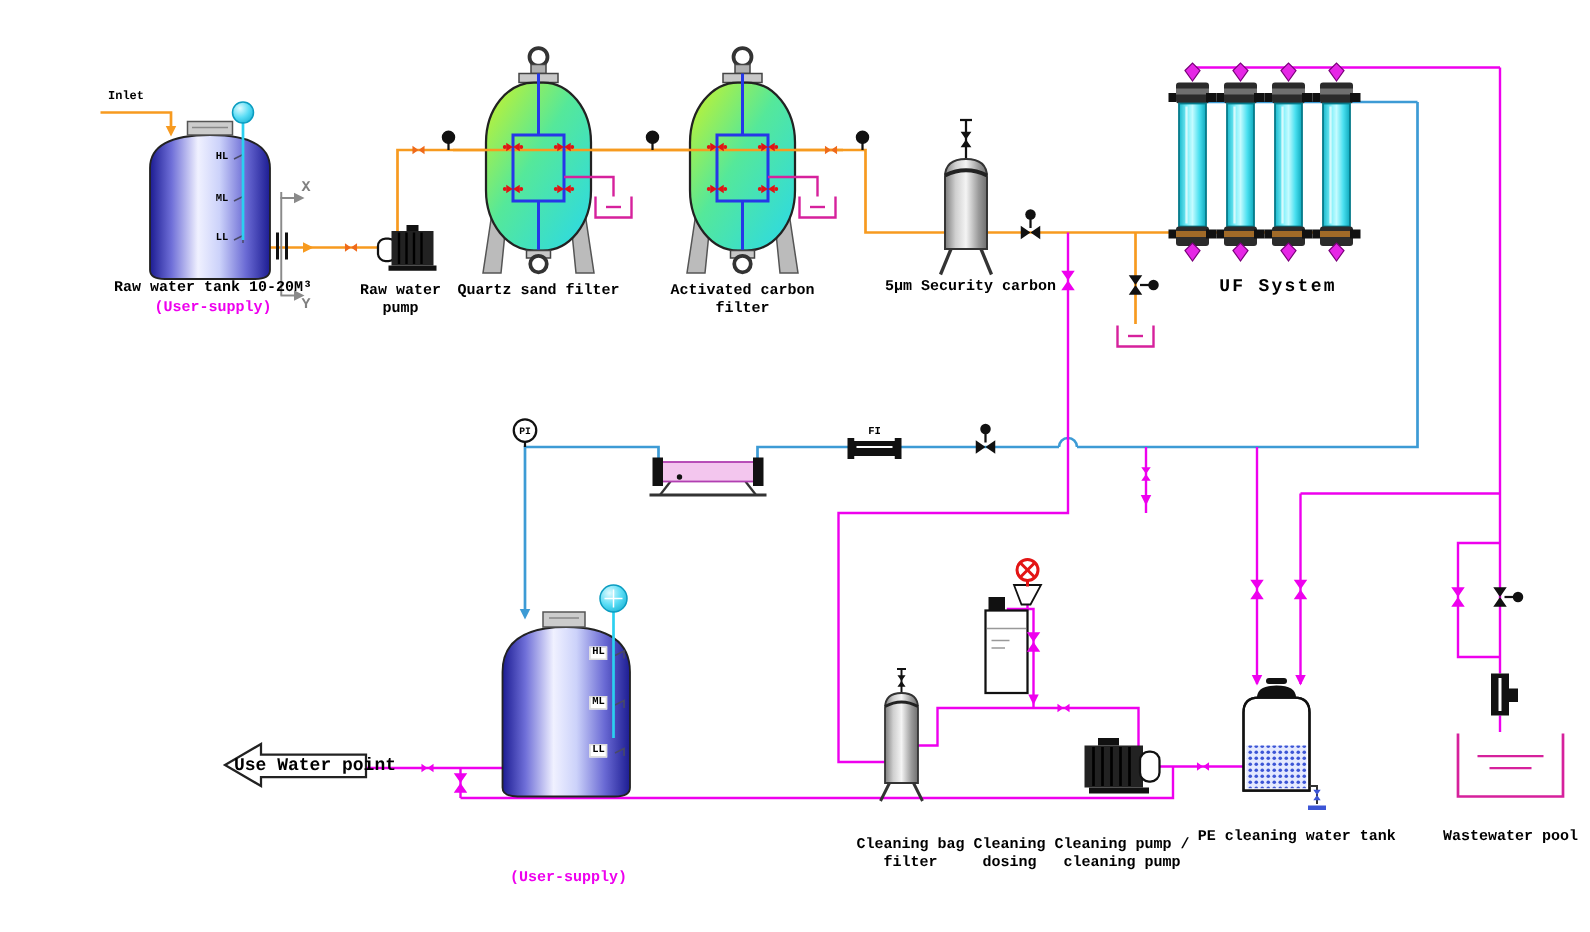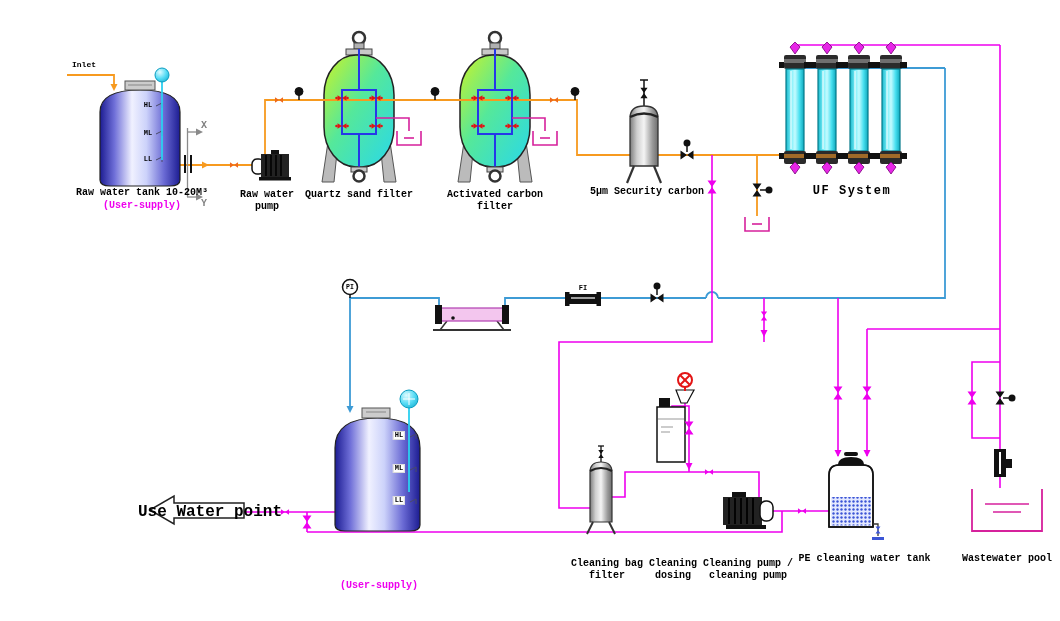--- a/index.html
+++ b/index.html
@@ -6,21 +6,21 @@
   .canvas{position:relative;width:1060px;height:621px;background:#ffffff;overflow:hidden;
           font-family:Liberation Mono, monospace;margin-left:32px;}
   svg{position:absolute;left:0;top:0;}
   .lbl{position:absolute;font-weight:bold;font-size:10px;color:#000;text-align:center;
        transform:translateX(-50%);white-space:nowrap;line-height:1.22;}
   .lbl.magenta{color:#EE00EE;text-align:center;}
   .lbl.small{font-size:7px;line-height:1;}
   .lbl.tinych{font-size:7px;line-height:1;background:#fff;padding:0 1px;border:1px solid #dcdcdc;}
   .lbl.gray{color:#808080;font-weight:bold;font-size:10px;}
   .lbl.noctr{transform:none;text-align:left;}
-  .lbl.inside{font-size:16px;}
+  .lbl.inside{font-size:12px;}
   .lbl.gauge{font-size:6.5px;}
   .lbl.meter{font-size:7px;}
   .uf-title{letter-spacing:1.5px;font-size:12px;}
 </style>
 </head>
 <body>
 
 <div class="canvas">
 
 <svg width="1060" height="621" viewBox="0 0 1060 621">

